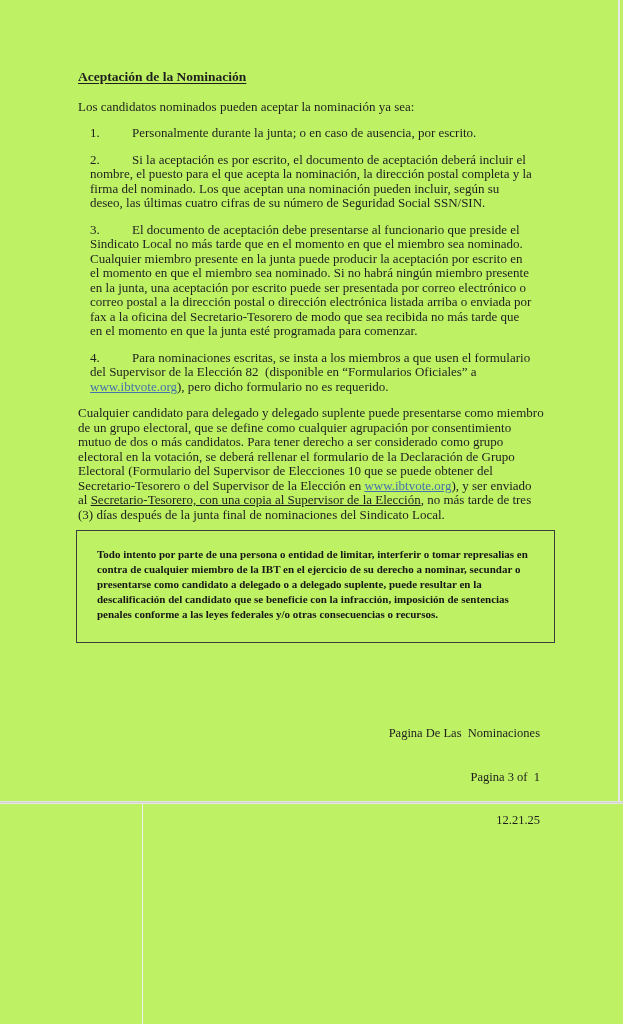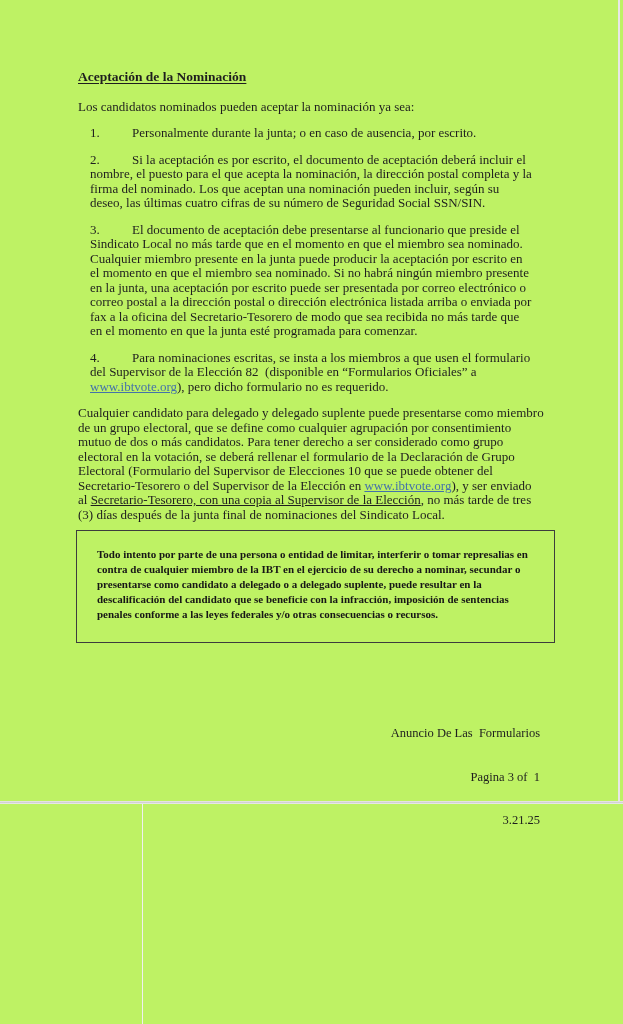--- a/index.html
+++ b/index.html
@@ -96,22 +96,22 @@
 
     <p class="p-slate"><span>Cualquier candidato para delegado y delegado suplente puede presentarse como miembro de un grupo electoral, que se define como cualquier agrupación por consentimiento mutuo de dos o más candidatos. Para tener derecho a ser considerado como grupo electoral en la votación, se deberá rellenar el formulario de la Declaración de Grupo Electoral (Formulario del Supervisor de Elecciones 10 que se puede obtener del Secretario-Tesorero o del Supervisor de la Elección en </span><a class="link">www.ibtvote.org</a><span>), y ser enviado  al </span><span class="u">Secretario-Tesorero, con una copia al Supervisor de la Elección</span><span>, no más tarde de tres (3) días después de la junta final de nominaciones del Sindicato Local.</span></p>
 
     <div class="warnbox">
       <p>Todo intento por parte de una persona o entidad de limitar, interferir o tomar represalias en contra de cualquier miembro de la IBT en el ejercicio de su derecho a nominar, secundar o presentarse como candidato a delegado o a delegado suplente, puede resultar en la descalificación del candidato que se beneficie con la infracción, imposición de sentencias penales conforme a las leyes federales y/o otras consecuencias o recursos.</p>
     </div>
 
   </div>
 
   <div class="footer">
-    <div>Anuncio De Las  Formularios</div>
+    <div>Pagina De Las  Nominaciones</div>
     <div>Pagina 3 of  1</div>
-    <div>3.21.25</div>
+    <div>12.21.25</div>
   </div>
 
   <div class="page-edge-h"></div>
   <div class="page-edge-v"></div>
   <div class="crease"></div>
 
 </div>
 
 </body></html>

